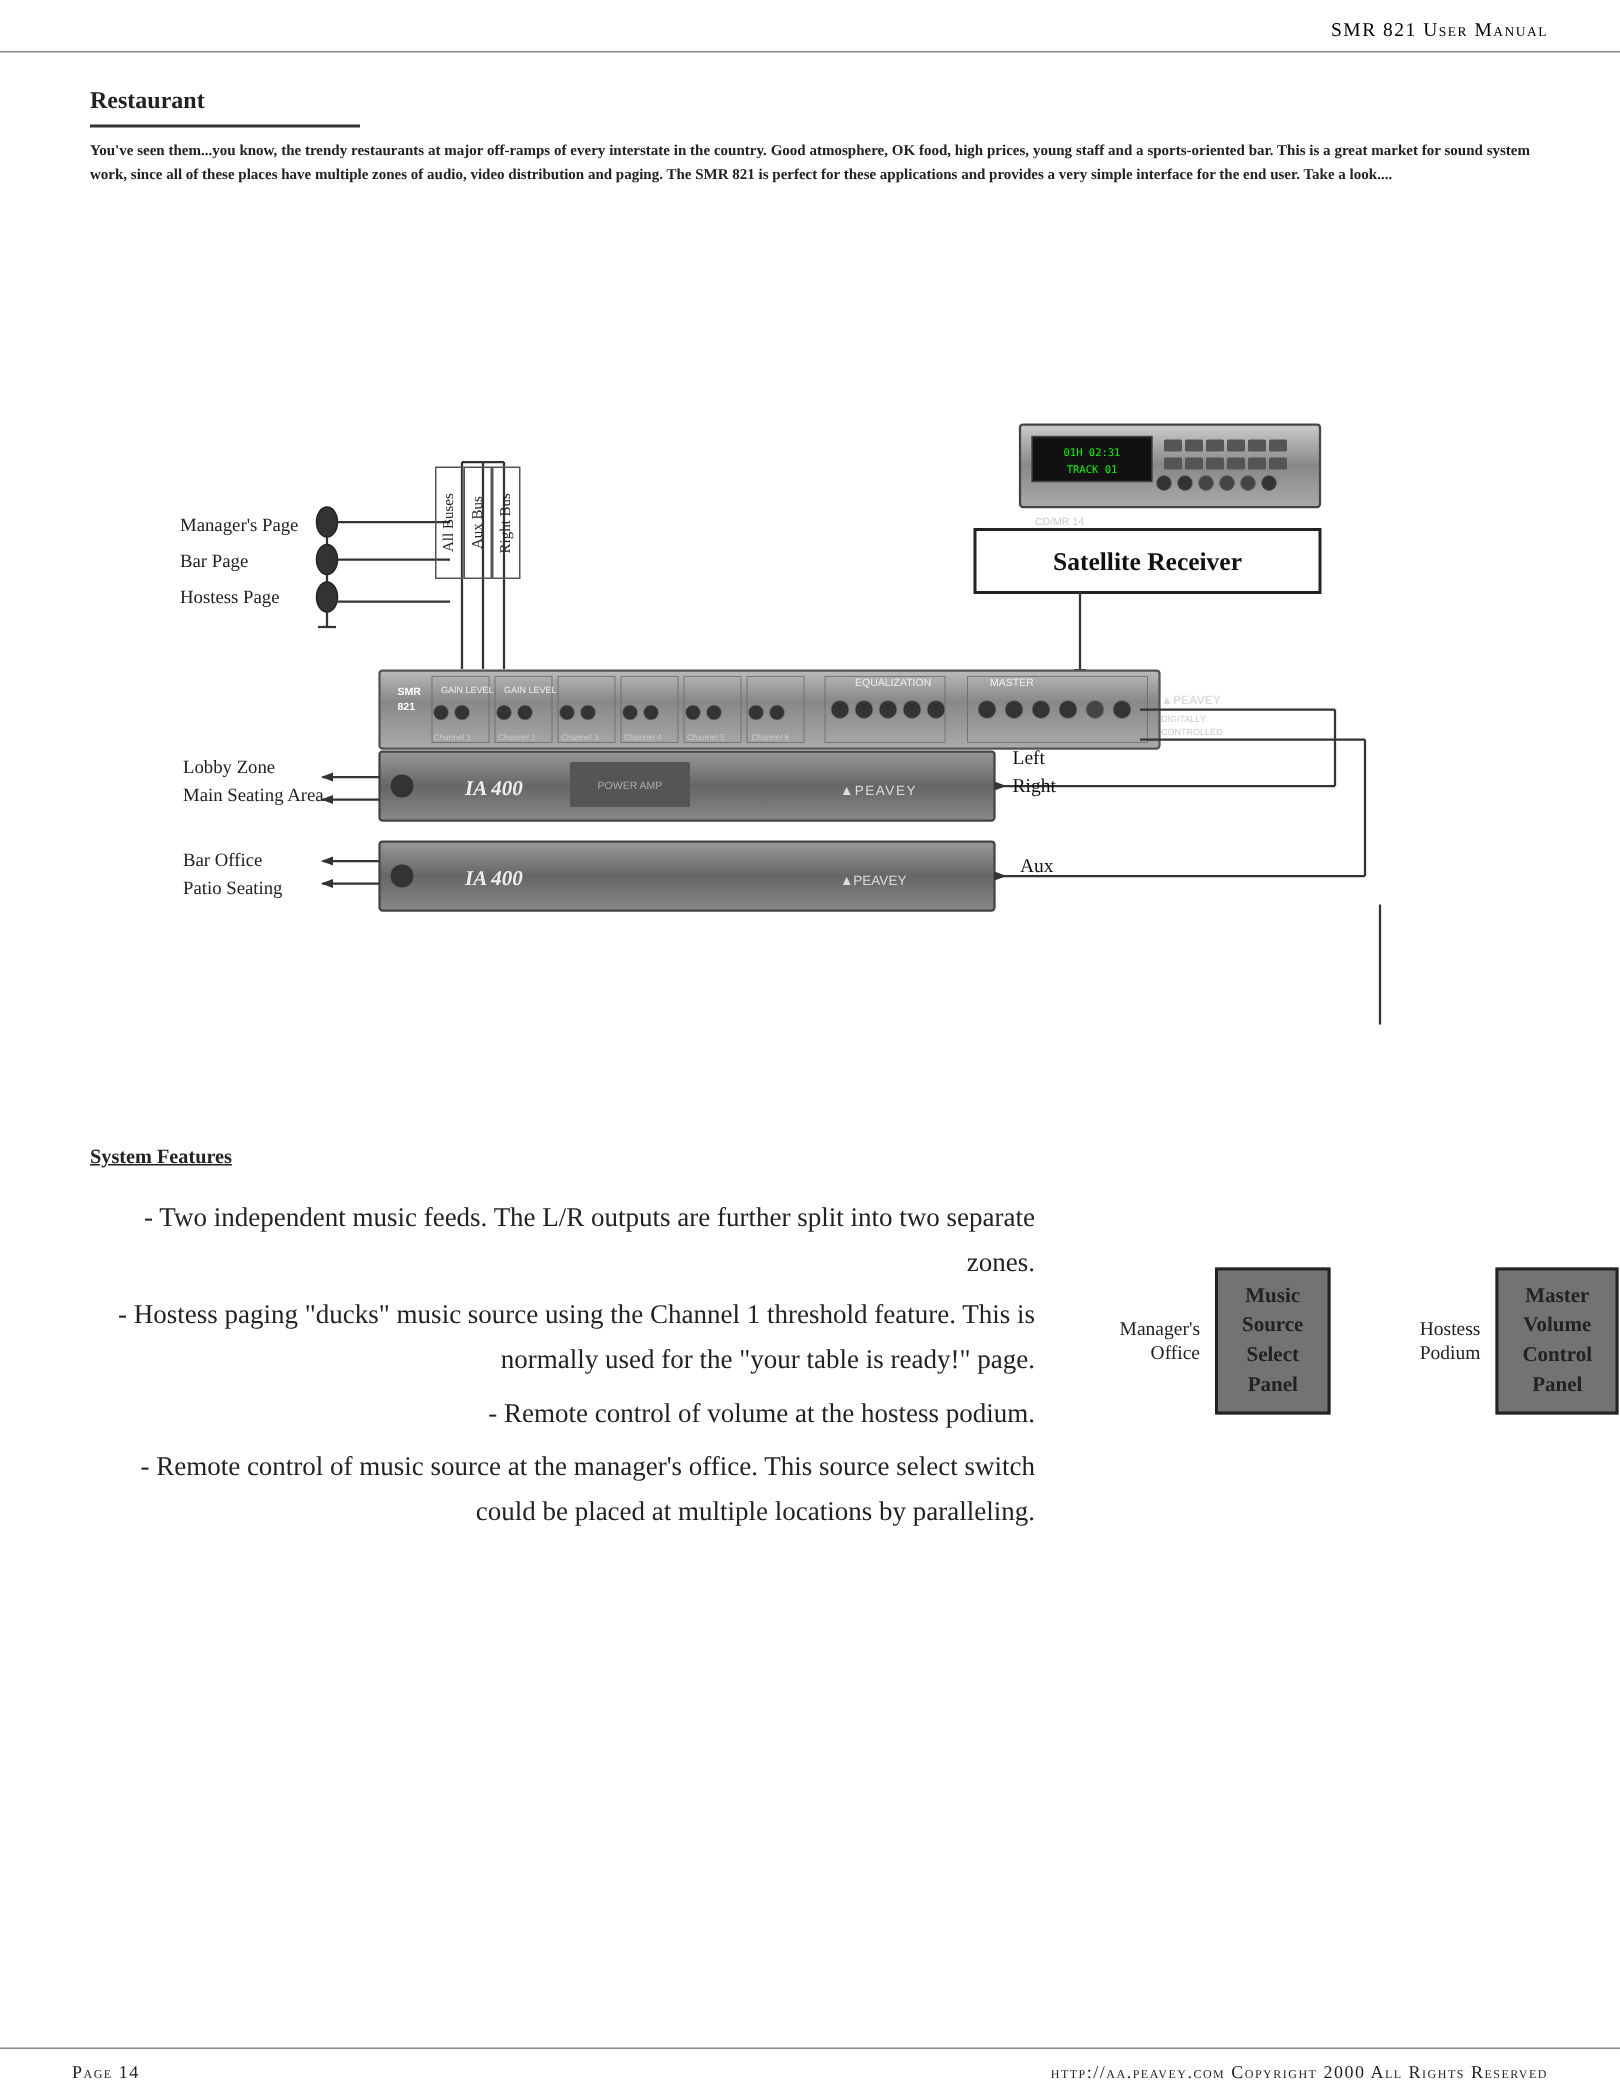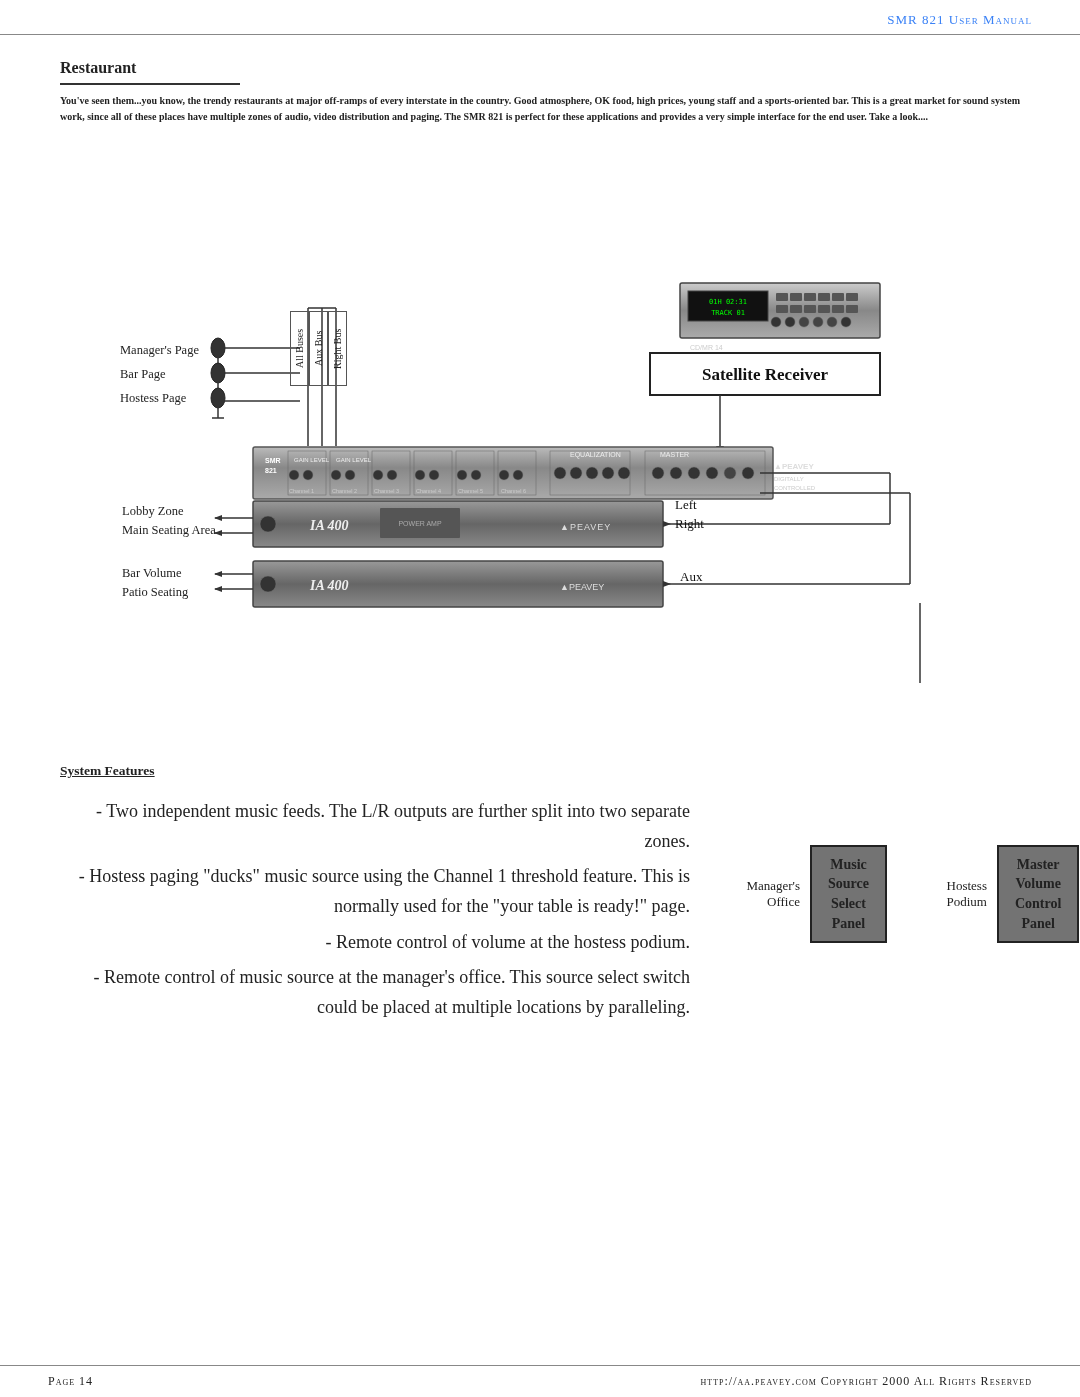--- a/index.html
+++ b/index.html
@@ -18,21 +18,21 @@
       display: flex;
       justify-content: flex-end;
       padding: 12px 48px 6px 48px;
       border-bottom: 1px solid #888;
     }
     .header-title {
       font-family: 'Times New Roman', serif;
       font-size: 13px;
       font-variant: small-caps;
       letter-spacing: 1px;
-      color: #3b82f6;
+      color: #000000;
       margin-left: 24px;
     }
 
     
     .page-footer {
       position: absolute;
       bottom: 0;
       left: 0;
       right: 0;
       border-top: 1px solid #888;
@@ -364,21 +364,21 @@
     </div>
 
     <div style="position:absolute; left:230px; top:158px; display:flex; flex-direction:row; gap:0;">
       <div style="writing-mode:vertical-rl;transform:rotate(180deg);font-size:10px;border:1px solid #555;padding:2px 3px;height:75px;display:flex;align-items:center;justify-content:center;">All Buses</div>
       <div style="writing-mode:vertical-rl;transform:rotate(180deg);font-size:10px;border:1px solid #555;padding:2px 3px;height:75px;display:flex;align-items:center;justify-content:center;">Aux Bus</div>
       <div style="writing-mode:vertical-rl;transform:rotate(180deg);font-size:10px;border:1px solid #555;padding:2px 3px;height:75px;display:flex;align-items:center;justify-content:center;">Right Bus</div>
     </div>
 
     <div style="position:absolute;top:351px;left:62px;font-size:12.5px;">Lobby Zone</div>
     <div style="position:absolute;top:370px;left:62px;font-size:12.5px;">Main Seating Area</div>
-    <div style="position:absolute;top:413px;left:62px;font-size:12.5px;">Bar Volume</div>
+    <div style="position:absolute;top:413px;left:62px;font-size:12.5px;">Bar Office</div>
     <div style="position:absolute;top:432px;left:62px;font-size:12.5px;">Patio Seating</div>
 
   </div>
 
   
   <div class="lower-section">
 
     <div class="lower-left">
       <div class="features-heading">System Features</div>
       <div class="features-text">

